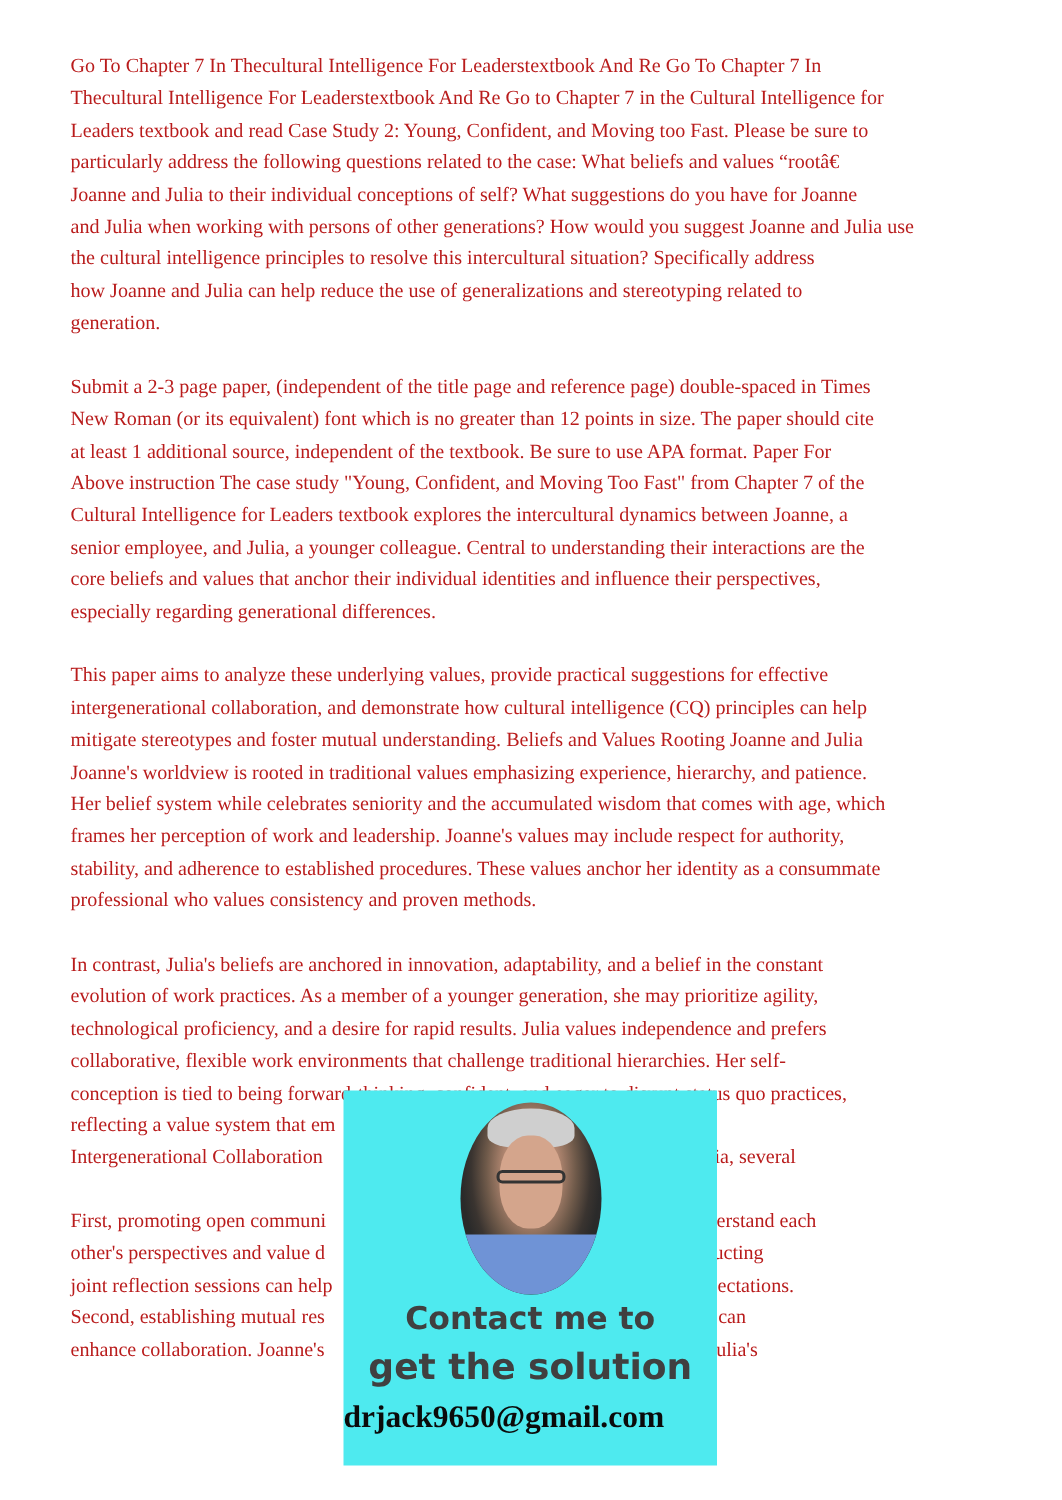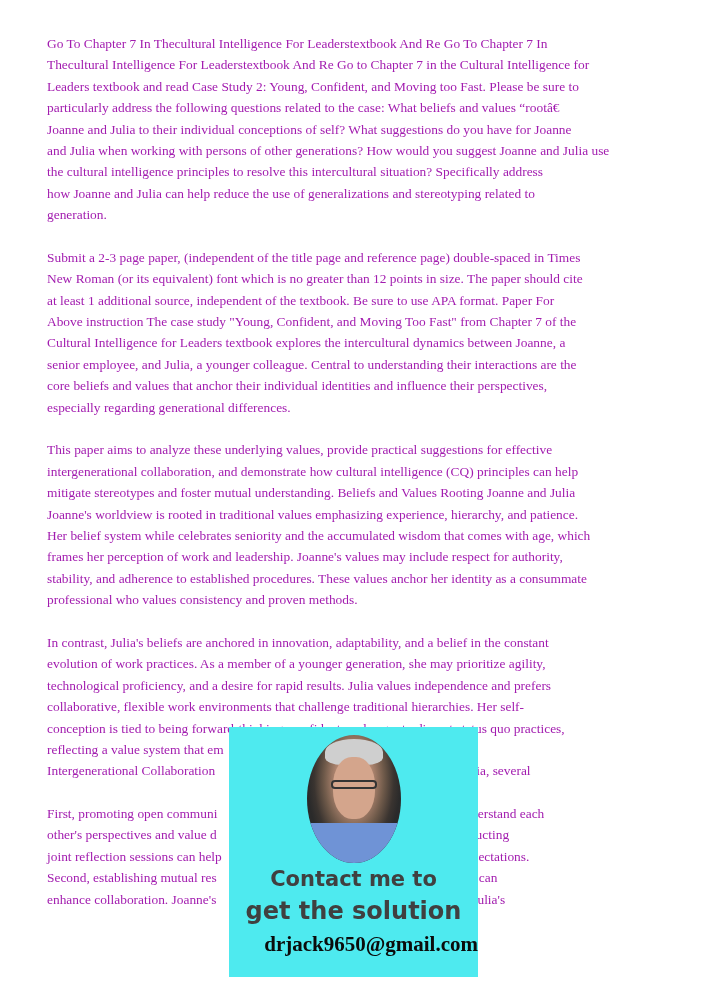--- a/index.html
+++ b/index.html
@@ -1,33 +1,33 @@
 <!DOCTYPE html>
 <html><head>
 <meta charset="utf-8">
 <style>
   html, body { margin:0; padding:0; background:#ffffff; }
   body { width:708px; height:1000px; position:relative; overflow:hidden; }
   .page { position:absolute; left:0; top:0; width:708px; height:1000px; background:#fff; }
   .text { position:absolute; left:47px; top:33px; width:620px;
-    font-family:"Liberation Serif", "DejaVu Serif", serif; font-size:13.4px; color:#a21caf; line-height:21.4px; }
+    font-family:"Liberation Serif", "DejaVu Serif", serif; font-size:13.4px; color:#b91c1c; line-height:21.4px; }
   .line { white-space:nowrap; height:21.4px; }
   .gap { height:21.4px; }
   .ad { position:absolute; left:229px; top:727px; width:249px; height:250px; background:#4eeaef; }
   .portrait { position:absolute; left:78px; top:8px; width:94px; height:128px; border-radius:50%;
     background: radial-gradient(ellipse at 50% 35%, #c9a48a 0%, #b08670 28%, #6f5a4a 45%, #3a3430 60%, #2a2a2a 70%);
     overflow:hidden; }
   .portrait .shirt { position:absolute; left:0; right:0; bottom:0; height:40px; background:#6f93d6; }
   .portrait .hair { position:absolute; left:18px; right:18px; top:4px; height:26px; border-radius:50% 50% 30% 30%; background:#cfcfcf; }
   .portrait .face { position:absolute; left:26px; top:22px; width:42px; height:62px; border-radius:45%; background:#d4a58c; }
   .portrait .glasses { position:absolute; left:24px; top:45px; width:46px; height:9px; border:2px solid #333; border-radius:4px; box-sizing:border-box; }
   .cta { position:absolute; left:0; width:249px; text-align:center; font-family:"DejaVu Sans", sans-serif; font-weight:bold; color:#404040; }
   .cta1 { top:140px; font-size:21px; }
   .cta2 { top:170px; font-size:24px; }
-  .email { position:absolute; left:0; width:249px; top:205px; text-align:right; font-family:"Liberation Serif", serif; font-weight:bold; font-size:21px; color:#0b0b0b; }
+  .email { position:absolute; left:0; width:249px; top:205px; text-align:left; font-family:"Liberation Serif", serif; font-weight:bold; font-size:21px; color:#0b0b0b; }
 </style>
 </head>
 <body>
 
 <div class="page">
   <div class="text">
     <div>
       <div class="line">Go To Chapter 7 In Thecultural Intelligence For Leaderstextbook And Re Go To Chapter 7 In</div>
       <div class="line">Thecultural Intelligence For Leaderstextbook And Re Go to Chapter 7 in the Cultural Intelligence for</div>
       <div class="line">Leaders textbook and read Case Study 2: Young, Confident, and Moving too Fast. Please be sure to</div>

